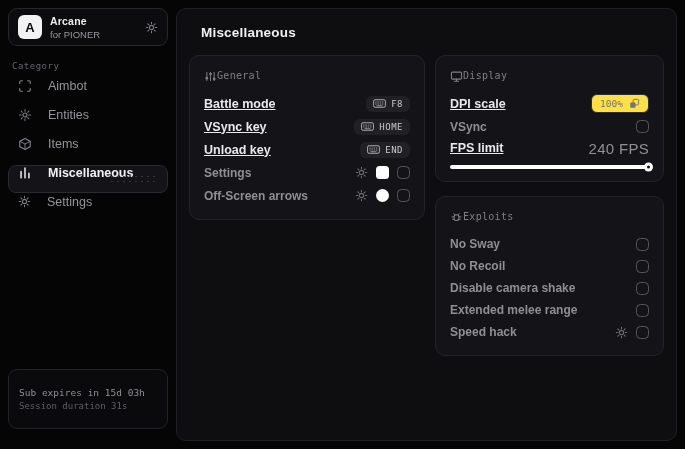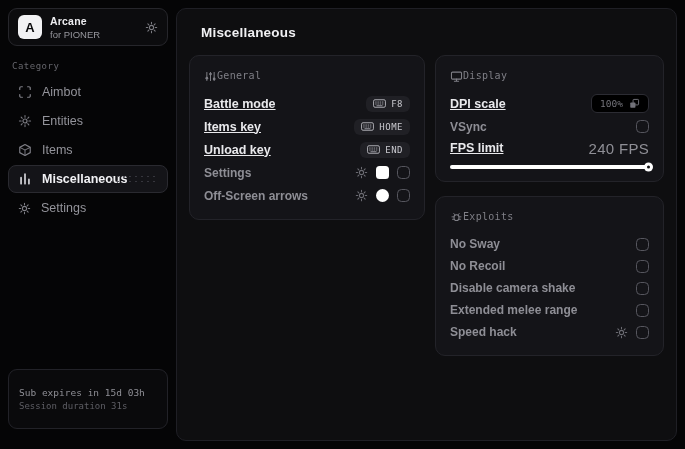--- a/index.html
+++ b/index.html
@@ -28,21 +28,21 @@
   .brand-name { font-size:10.5px; font-weight:bold; color:#ececef; letter-spacing:.2px; }
   .brand-sub  { font-size:9.5px; color:#97979d; margin-top:2px; }
   .brand .icon { margin-left:auto; color:#7c7c82; }
   .icon svg { display:block; }
 
   .cat-label {
     margin:15px 4px 7px; font-family:"DejaVu Sans Mono", monospace;
     font-size:9px; color:#66666c; letter-spacing:.5px;
   }
   .nav-item {
-    height:28px; display:flex; align-items:center; gap:10px; padding:0 9px;
+    height:28px; display:flex; align-items:flex-start; gap:16px; padding:0 9px;
     border-radius:8px; color:#94949b; font-size:12.5px; margin-bottom:1px;
     border:1px solid transparent; position:relative; cursor:default;
   }
   .nav-item .icon { color:#7e7e85; }
   .nav-item.selected {
     color:#f1f1f4; background:#141418; border-color:#2a2a30; font-weight:600;
   }
   .nav-item.selected .icon { color:#d8d8dd; }
   .dots {
     position:absolute; right:8px; top:50%; transform:translateY(-50%);
@@ -96,21 +96,21 @@
   .sw { width:13px; height:13px; background:#ffffff; }
   .sw-square { border-radius:3.5px; }
   .sw-circle { border-radius:50%; }
   .checkbox {
     width:13px; height:13px; border:1.5px solid #56565e; border-radius:4.5px;
     background:transparent; flex:none; cursor:default;
   }
 
   .dpi-chip {
     display:inline-flex; align-items:center; gap:6px;
-    background:#000000; border:1px solid #2c2c33; border-radius:6px;
+    background:#fde047; border:1px solid #2c2c33; border-radius:6px;
     padding:3px 8px; color:#73737a;
     font-family:"DejaVu Sans Mono", monospace; font-size:9.5px; cursor:default;
   }
   .dpi-chip .icon { color:#73737a; }
   .fps-value { font-size:15px; color:#8f8f96; letter-spacing:.3px; }
   .slider { margin-top:7px; position:relative; height:4px; background:#2a2a30; border-radius:3px; }
   .slider-fill { position:absolute; left:0; top:0; height:100%; background:#ffffff; border-radius:3px; }
   .slider-thumb {
     position:absolute; top:50%; transform:translate(4px,-50%);
     width:9px; height:9px; background:#ffffff; border-radius:50%;
@@ -228,21 +228,21 @@
                     <rect x="0.8" y="0.8" width="16.4" height="10.4" rx="2" stroke="currentColor" stroke-width="1.3"></rect>
                     <path d="M3.6 4h.9M6.7 4h.9M9.8 4h.9M12.9 4h.9M3.6 6.7h.9M6.7 6.7h.9M9.8 6.7h.9M12.9 6.7h.9M5.4 9.1h7.2" stroke="currentColor" stroke-width="1.1" stroke-linecap="round"></path>
                   </svg>
                 </span>
                 <span>F8</span>
               </span>
 
             </div>
 
             <div class="row">
-              <span class="row-label strong">Items key</span>
+              <span class="row-label strong">VSync key</span>
               <span class="chip">
                 <span class="icon">
                   <svg width="13" height="9" viewBox="0 0 18 12" fill="none">
                     <rect x="0.8" y="0.8" width="16.4" height="10.4" rx="2" stroke="currentColor" stroke-width="1.3"></rect>
                     <path d="M3.6 4h.9M6.7 4h.9M9.8 4h.9M12.9 4h.9M3.6 6.7h.9M6.7 6.7h.9M9.8 6.7h.9M12.9 6.7h.9M5.4 9.1h7.2" stroke="currentColor" stroke-width="1.1" stroke-linecap="round"></path>
                   </svg>
                 </span>
                 <span>HOME</span>
               </span>
 

